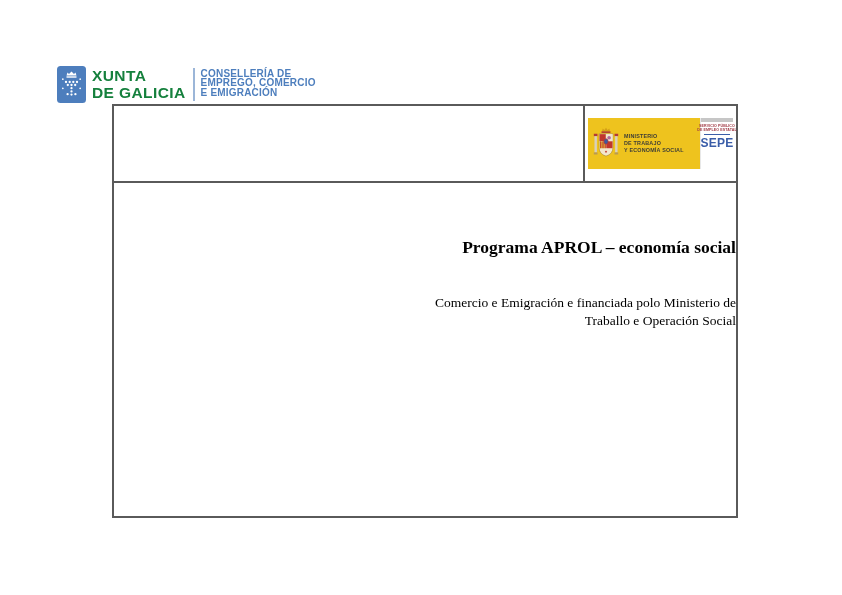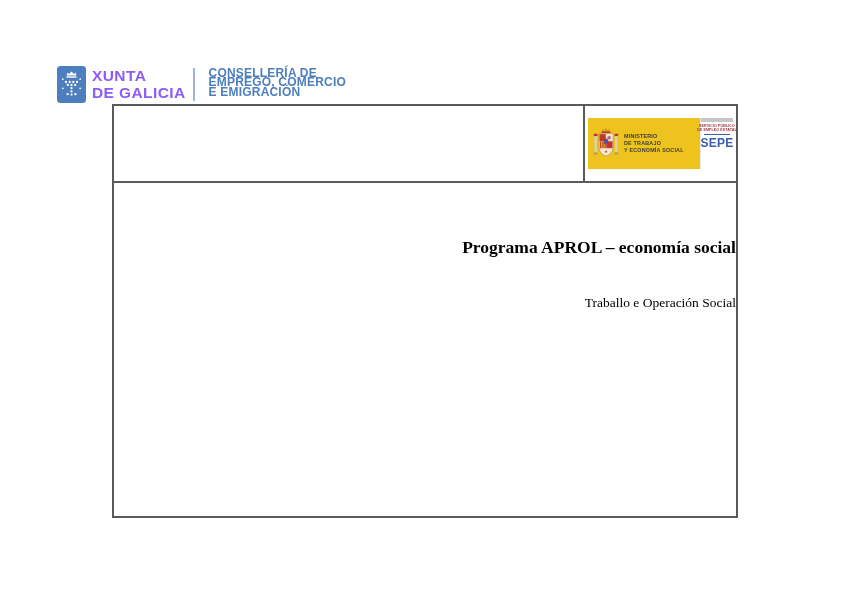--- a/index.html
+++ b/index.html
@@ -16,22 +16,22 @@
   
   .brand { position: absolute; left: 57px; top: 66px; display: flex; align-items: flex-start; }
   .galicia-emblem { width: 29px; height: 37px; display: block; }
   .brand-org {
     margin-left: 6px; margin-top: 2px;
     color: #4d7ebd; font-size: 15.5px; line-height: 16.5px;
     font-weight: 600; letter-spacing: 0.4px; white-space: nowrap;
   }
   .brand-divider { width: 2px; height: 33px; background: #9cb6d8; margin-left: 7px; margin-top: 2px; }
   .brand-dept {
-    margin-left: 14px; margin-top: 3px;
-    color: #4d7ebd; font-size: 12px; line-height: 9.3px;
+    margin-left: 6px; margin-top: 3px;
+    color: #4d7ebd; font-size: 10px; line-height: 9.3px;
     font-weight: 600; letter-spacing: 0.2px; white-space: nowrap;
   }
 
   
   .doc-table {
     position: absolute; left: 112px; top: 104px;
     width: 626px; height: 414px;
     border: 2px solid #5a5a5a;
     background: #ffffff;
   }
@@ -101,21 +101,21 @@
       <circle cx="14.5" cy="25.4" r="1.15" fill="#ffffff"></circle>
       <circle cx="10.6" cy="28.2" r="1.15" fill="#ffffff"></circle>
       <circle cx="14.5" cy="28.6" r="1.15" fill="#ffffff"></circle>
       <circle cx="18.4" cy="28.2" r="1.15" fill="#ffffff"></circle>
 
       <path d="M5 13.2 h1.6 M5.8 12.4 v1.6" stroke="#ffffff" stroke-width="0.9"></path>
       <path d="M22.4 13.2 h1.6 M23.2 12.4 v1.6" stroke="#ffffff" stroke-width="0.9"></path>
       <path d="M5 22.4 h1.6 M5.8 21.6 v1.6" stroke="#ffffff" stroke-width="0.9"></path>
       <path d="M22.4 22.4 h1.6 M23.2 21.6 v1.6" stroke="#ffffff" stroke-width="0.9"></path>
     </svg>
-    <div class="brand-org" style="color: #8b5cf6;">
+    <div class="brand-org" style="color: #15803d;">
       <div>XUNTA</div>
       <div>DE GALICIA</div>
     </div>
     <div class="brand-divider"></div>
     <div class="brand-dept" style="color: rgb(77, 126, 189);">
       <div>CONSELLERÍA DE</div>
       <div>EMPREGO, COMERCIO</div>
       <div>E EMIGRACIÓN</div>
     </div>
   </div>
@@ -169,18 +169,19 @@
             <div class="sepe-word" style="color: rgb(58, 93, 168);">SEPE</div>
           </div>
         </div>
 
       </div>
     </div>
 
     <div class="row-body">
       <div class="doc-title">Programa APROL – economía social</div>
       <div class="doc-subtitle">
+        <div>Comercio e Emigración e financiada polo Ministerio de</div>
         <div>Traballo e Operación Social</div>
       </div>
     </div>
 
   </div>
 </div>
 
 </body></html>

